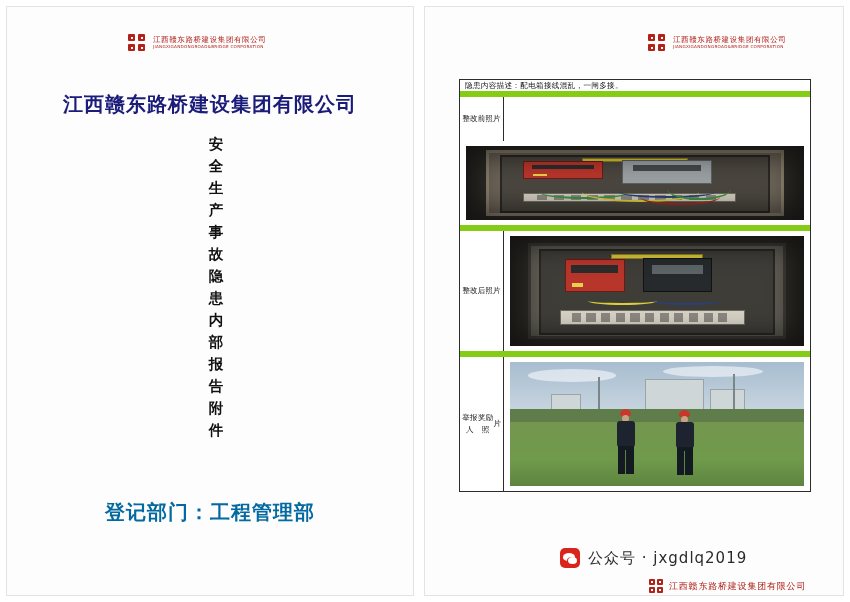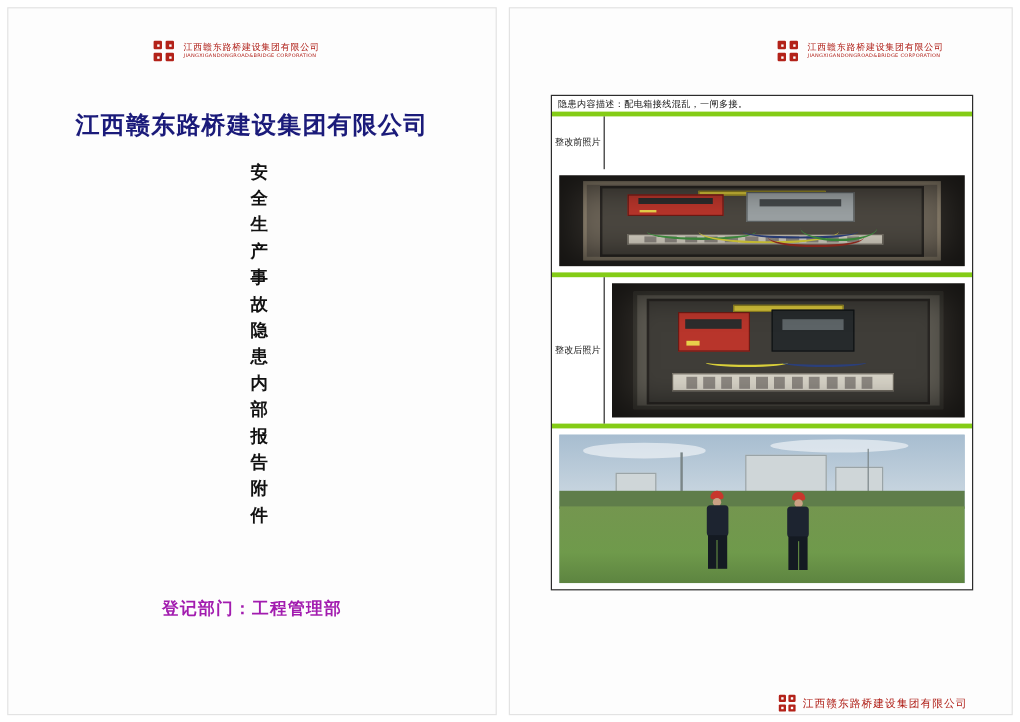--- a/index.html
+++ b/index.html
@@ -106,39 +106,39 @@
     text-align: center;
     letter-spacing: 0;
   }
   .vertical-title span { display: block; }
 
   .dept-line {
     position: absolute;
     left: 0; right: 0;
     top: 492px;
     text-align: center;
-    font-size: 14px;
+    font-size: 20px;
     font-weight: bold;
-    color: #a21caf;
+    color: #0369a1;
     letter-spacing: 1px;
   }
 
   
   .tbl {
     position: absolute;
     left: 34px;
     top: 72px;
     width: 352px;
     border: 1px solid #2c2c2c;
     border-collapse: collapse;
     background: #fff;
   }
   .tbl .row {
     display: flex;
-    border-bottom: 4px solid #84cc16;
+    border-bottom: 6px solid #84cc16;
   }
   .tbl .row:last-child { border-bottom: none; }
 
   .txt-row {
     height: 17px;
     align-items: center;
     padding-left: 5px;
     font-size: 7.6px;
     color: #111;
     letter-spacing: 0.3px;
@@ -531,20 +531,25 @@
                 <div class="wire" style="left:20%; top:56%; width:30%; height:8px;"></div>
                 <div class="wire b" style="left:48%; top:56%; width:30%; height:8px;"></div>
               </div>
               <div class="dark-frame"></div>
             </div>
           </div>
         </div>
       </div>
 
       <div class="row row-photo-3">
+        <div class="cell-label">
+          <span>举报人</span>
+          <span>奖励照</span>
+          <span>片</span>
+        </div>
         <div class="cell-photo">
           <div class="photo">
             <div class="field">
               <div class="sky"></div>
               <div class="cloud" style="left:6%; top:6%; width:30%; height:10%;"></div>
               <div class="cloud" style="left:52%; top:3%; width:34%; height:9%;"></div>
               <div class="bldg" style="left:46%; top:14%; width:20%; height:26%;"></div>
               <div class="bldg" style="left:68%; top:22%; width:12%; height:18%;"></div>
               <div class="bldg" style="left:14%; top:26%; width:10%; height:14%;"></div>
               <div class="pole" style="left:30%; top:12%; height:30%;"></div>
@@ -564,20 +569,24 @@
                   <div class="legs"></div>
               </div>
             </div>
           </div>
         </div>
       </div>
 
     </div>
   </div>
 
+  <div class="footer-brand">
+    <div class="wechat-badge"></div>
+    <div class="footer-title">公众号 · jxgdlq2019</div>
+  </div>
 
   <div class="footer-logo-row">
     <div class="logo-mark">
       <div class="bk b1"></div>
         <div class="bk b2"></div>
         <div class="bk b3"></div>
         <div class="bk b4"></div>
       <div class="hole h1"></div>
         <div class="hole h2"></div>
         <div class="hole h3"></div>

